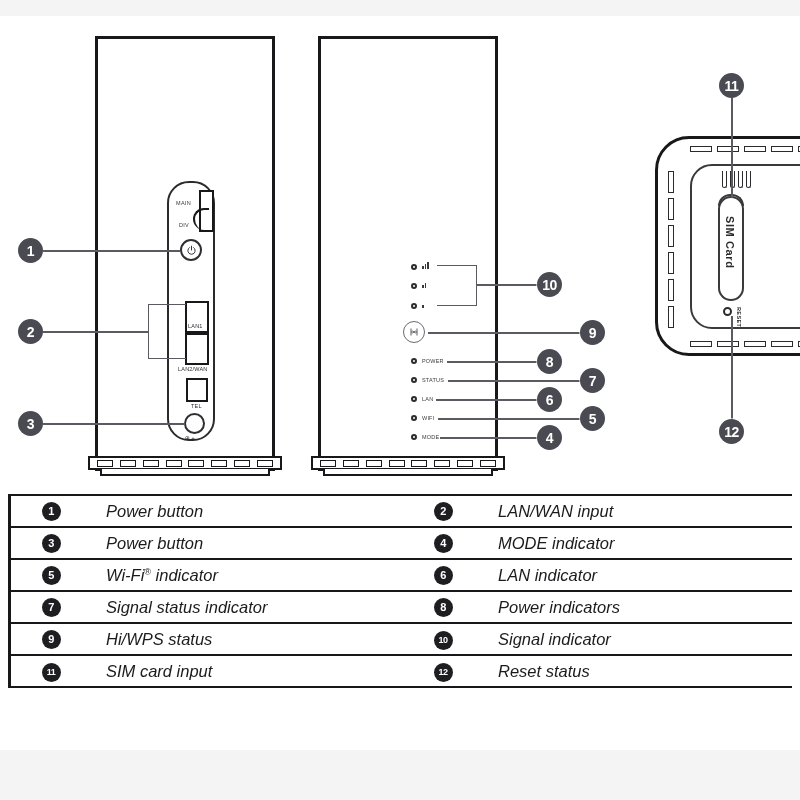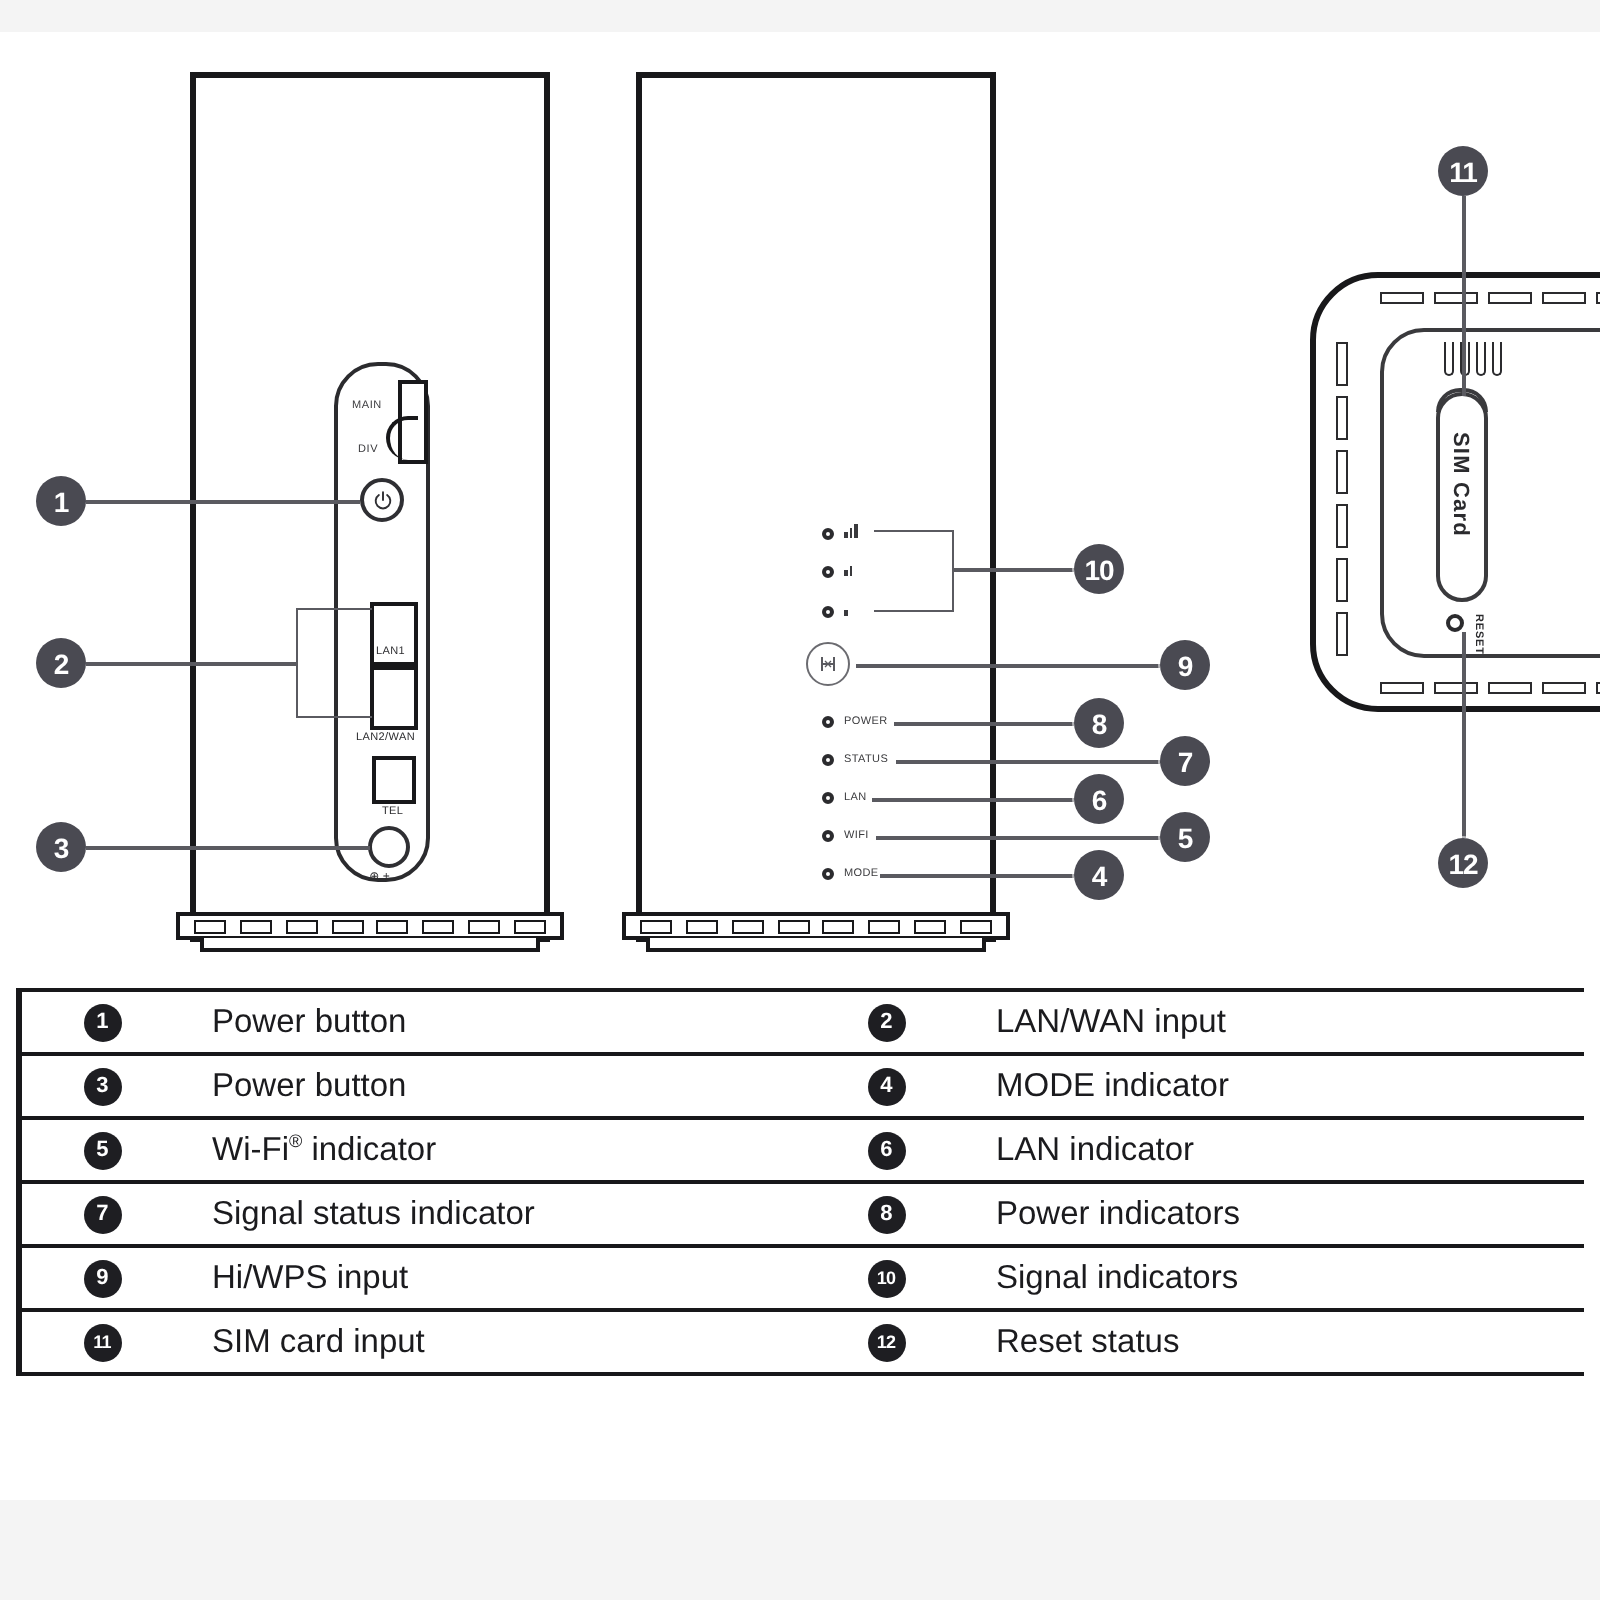--- a/index.html
+++ b/index.html
@@ -316,20 +316,21 @@
   #legend tr:last-child td { border-bottom: 2.5px solid #18181a; }
   #legend td.num {
     width: 86px;
     text-align: center;
   }
   #legend td.desc {
     font-size: 16.5px;
     color: #1b1b1e;
     padding-left: 12px;
     white-space: nowrap;
+    font-style: italic;
   }
   .legend-badge {
     display: inline-flex;
     align-items: center;
     justify-content: center;
     width: 19px; height: 19px;
     border-radius: 50%;
     background: #1e1e22;
     color: #fff;
     font-size: 11px;
@@ -566,25 +567,25 @@
             <td class="desc">Signal status indicator</td>
             <td class="num">
               <span class="legend-badge">8</span>
             </td>
             <td class="desc">Power indicators</td>
           </tr>
           <tr>
             <td class="num">
               <span class="legend-badge">9</span>
             </td>
-            <td class="desc">Hi/WPS input</td>
+            <td class="desc">Hi/WPS status</td>
             <td class="num">
               <span class="legend-badge" style="font-size:9px">10</span>
             </td>
-            <td class="desc">Signal indicators</td>
+            <td class="desc">Signal indicator</td>
           </tr>
           <tr>
             <td class="num">
               <span class="legend-badge" style="font-size:9px">11</span>
             </td>
             <td class="desc">SIM card input</td>
             <td class="num">
               <span class="legend-badge" style="font-size:9px">12</span>
             </td>
             <td class="desc">Reset status</td>

